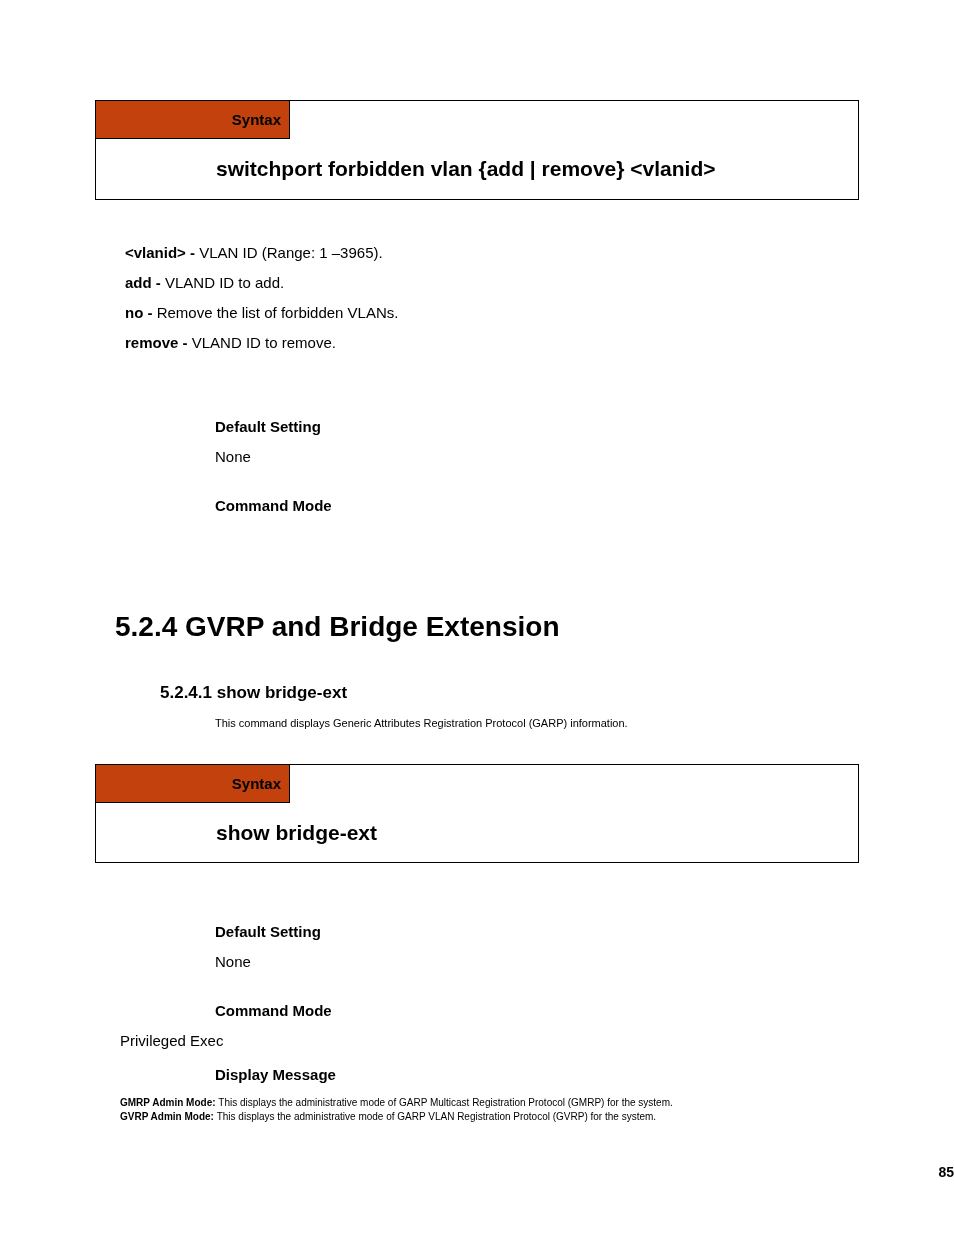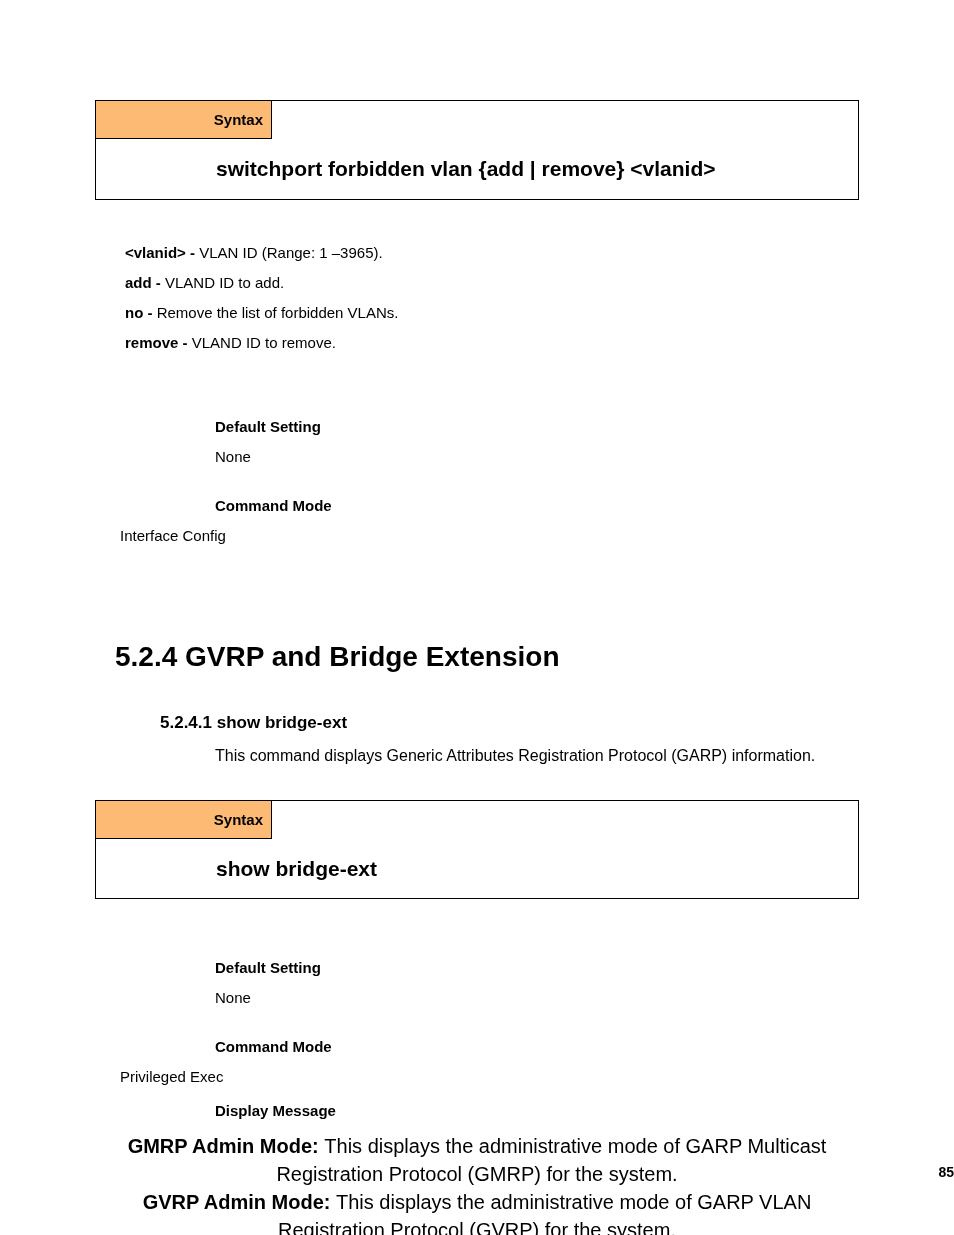--- a/index.html
+++ b/index.html
@@ -18,22 +18,22 @@
     padding: 100px 95px 0 95px;
   }
   .syntax-box {
     border: 1px solid #000;
     margin-bottom: 20px;
   }
   .syntax-header-row {
     display: flex;
   }
   .syntax-header-cell {
-    width: 176px;
-    background: #fdba74;
+    width: 194px;
+    background: #c2410c;
     border-right: 1px solid #000;
     border-bottom: 1px solid #000;
     padding: 10px 8px 10px 0;
     text-align: right;
     font-weight: bold;
     font-size: 15px;
     box-sizing: border-box;
   }
   .syntax-body {
     padding: 12px 0 12px 120px;
@@ -68,27 +68,26 @@
     margin: 90px 0 40px 20px;
   }
   h3.subsection-heading {
     font-family: Arial, Helvetica, sans-serif;
     font-size: 17px;
     font-weight: bold;
     margin: 0 0 14px 65px;
   }
   .subsection-desc {
     margin: 12px 0 35px 120px;
-    font-size: 16px;
+    font-size: 11px;
   }
   .display-msg {
     padding: 0 25px;
     line-height: 1.4;
-    font-size: 20px;
-    text-align: center;
+    font-size: 10px;
   }
   .display-msg b { font-weight: bold; }
   .page-number {
     position: absolute;
     bottom: 55px;
     left: 0;
     width: 100%;
     text-align: right;
     font-weight: bold;
     font-size: 14px;
@@ -112,21 +111,20 @@
     <div><b>&lt;vlanid&gt; - </b><span>VLAN ID (Range: 1 –3965).</span></div>
     <div><b>add - </b><span>VLAND ID to add.</span></div>
     <div><b>no - </b><span>Remove the list of forbidden VLANs.</span></div>
     <div><b>remove - </b><span>VLAND ID to remove.</span></div>
   </div>
 
   <div class="settings-block" style="margin-top:25px;">
     <div class="settings-label">Default Setting</div>
     <div class="settings-value">None</div>
     <div class="settings-label">Command Mode</div>
-    <div class="settings-value-flush">Interface Config</div>
   </div>
 
   <h2 class="section-heading">5.2.4 GVRP and Bridge Extension</h2>
 
   <h3 class="subsection-heading">5.2.4.1 show bridge-ext</h3>
 
   <div class="subsection-desc">This command displays Generic Attributes Registration Protocol (GARP) information.</div>
 
   <div class="syntax-box">
     <div class="syntax-header-row">

